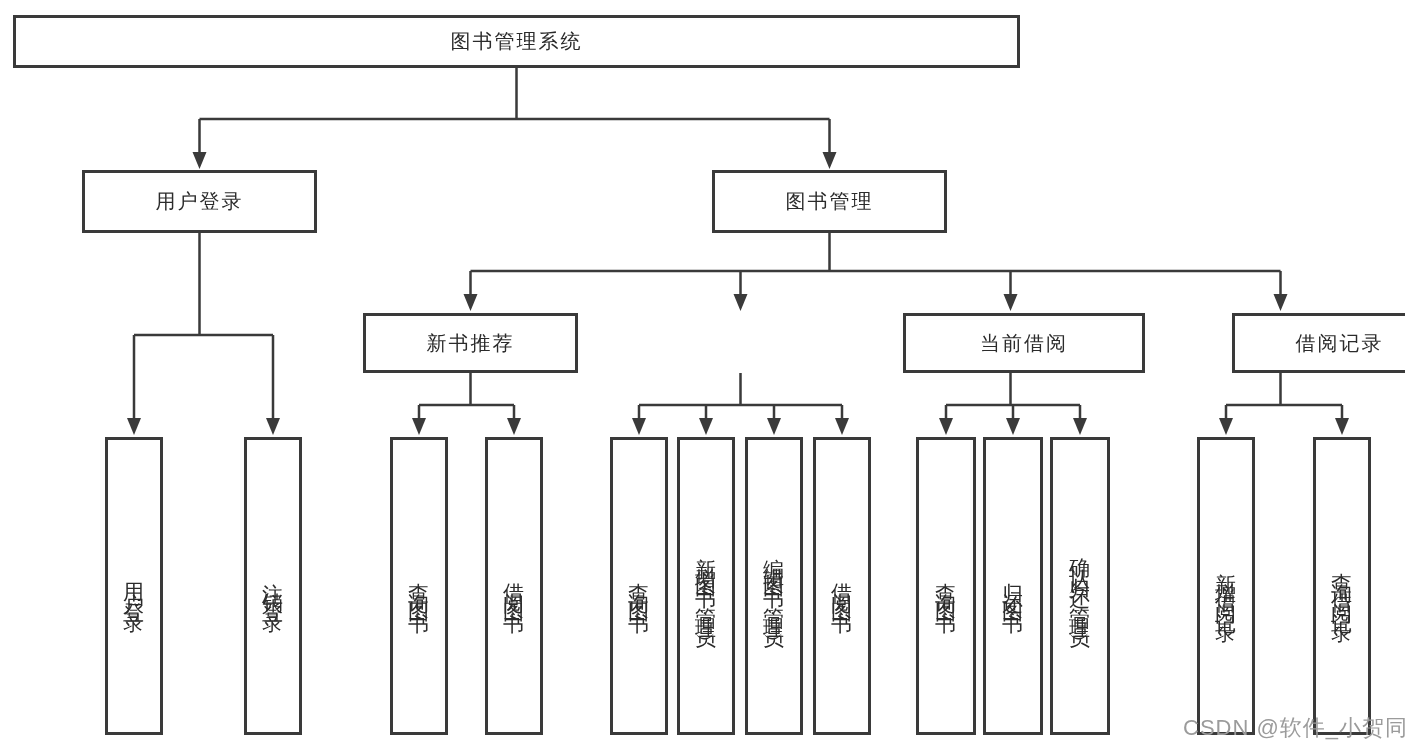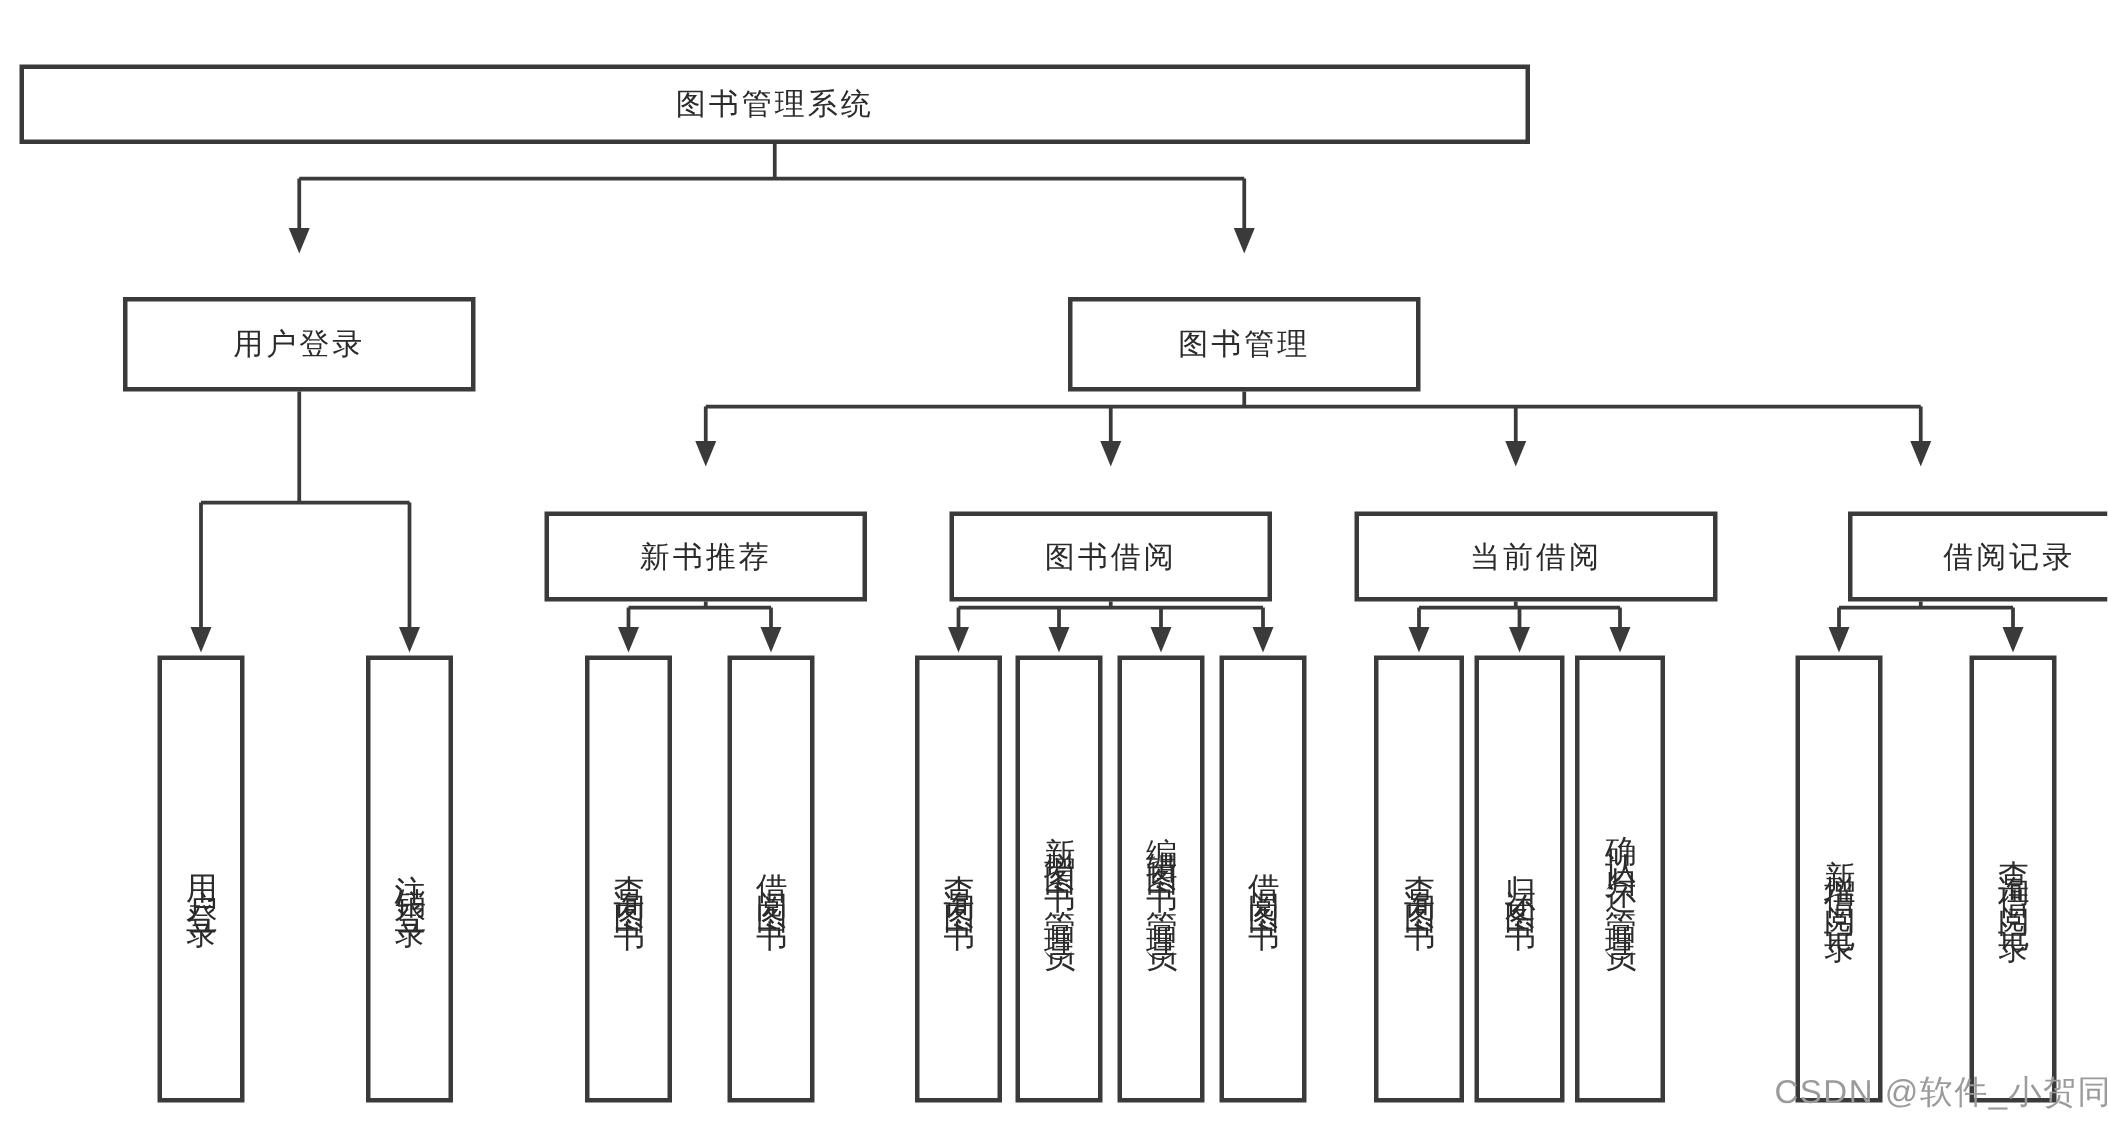--- a/index.html
+++ b/index.html
@@ -16,21 +16,21 @@
     font-family:"Liberation Sans","DejaVu Sans",sans-serif;overflow:hidden;
   }
   svg.connectors{position:absolute;left:0;top:0;width:1405px;height:747px;}
   svg.connectors path{stroke:var(--line);stroke-width:2.5;fill:none;}
   svg.connectors polygon{fill:var(--line);stroke:none;}
   .box{
     position:absolute;background:var(--fill);border:3px solid var(--border);
     box-sizing:border-box;display:flex;align-items:center;justify-content:center;
     color:var(--text);
   }
-  .hbox{font-size:20px;letter-spacing:2px;white-space:nowrap;margin-top:28px;}
+  .hbox{font-size:20px;letter-spacing:2px;white-space:nowrap;}
   .vbox{padding:4px 0;}
   .vtext{
     writing-mode:vertical-rl;text-orientation:mixed;
     font-size:21px;letter-spacing:10px;line-height:1;
     color:var(--text);
   }
   .watermark{
     position:absolute;left:1183px;top:713px;font-size:22px;
     color:var(--wm);letter-spacing:1px;white-space:nowrap;z-index:5;
   }
@@ -75,21 +75,20 @@
     <polygon points="1226,435 1219,418 1233,418"></polygon>
     <polygon points="1342,435 1335,418 1349,418"></polygon>
   </svg>
 
   <div class="box hbox" style="left:13px;top:15px;width:1007px;height:53px;">图书管理系统</div>
 
   <div class="box hbox" style="left:82px;top:170px;width:235px;height:63px;">用户登录</div>
   <div class="box hbox" style="left:363px;top:313px;width:215px;height:60px;">新书推荐</div>
 
   <div class="box hbox" style="left:712px;top:170px;width:235px;height:63px;">图书管理</div>
-  <div class="box hbox" style="left:633px;top:313px;width:215px;height:60px;">图书借阅</div>
   <div class="box hbox" style="left:903px;top:313px;width:242px;height:60px;">当前借阅</div>
   <div class="box hbox" style="left:1232px;top:313px;width:215px;height:60px;">借阅记录</div>
 
   <div class="box vbox" style="left:105px;top:437px;width:58px;height:298px;">
     <span class="vtext">用户登录</span>
   </div>
   <div class="box vbox" style="left:244px;top:437px;width:58px;height:298px;">
     <span class="vtext">注销登录</span>
   </div>
 

